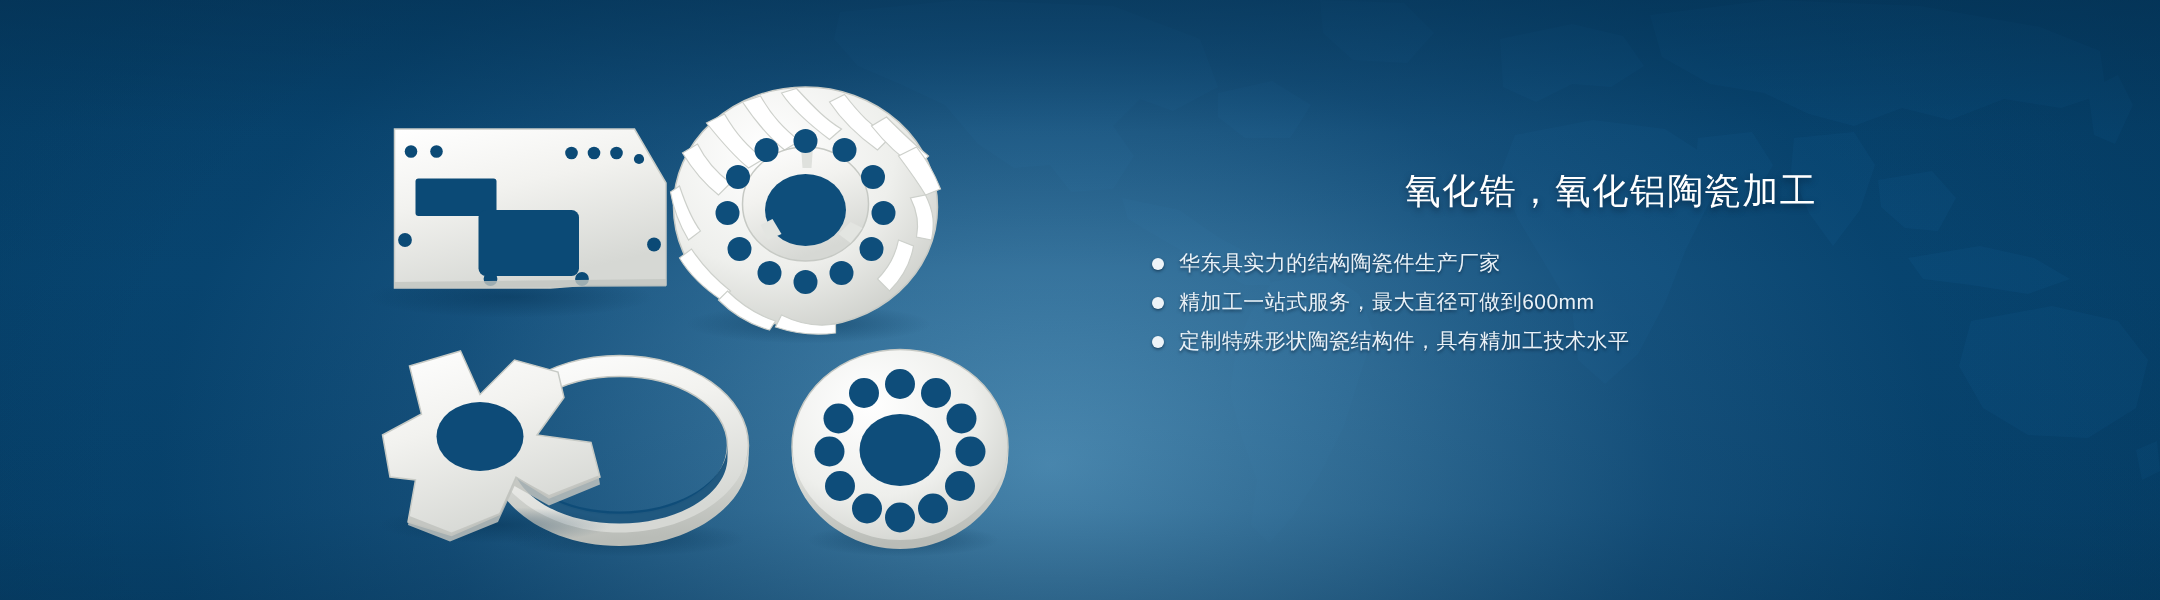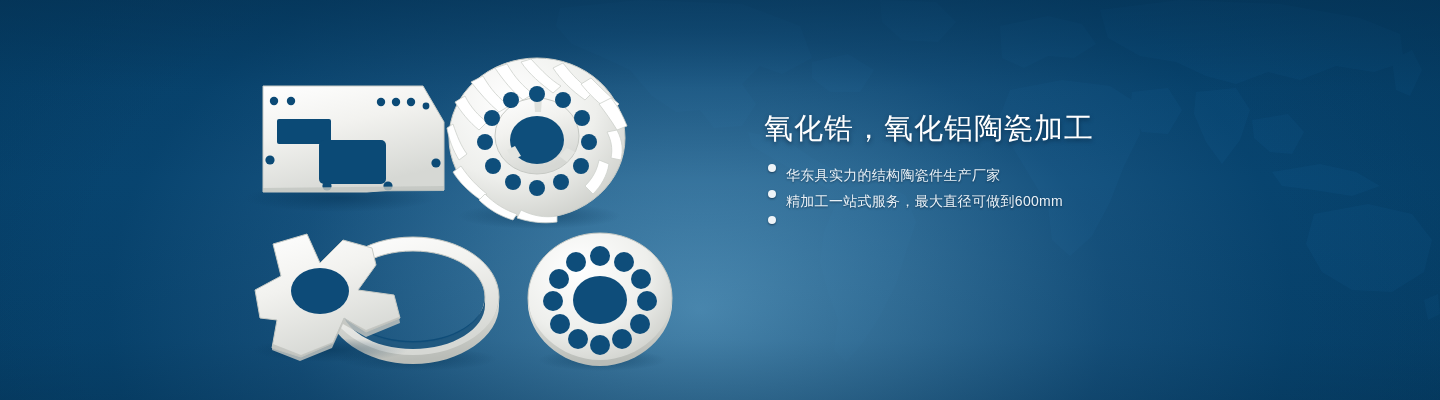--- a/index.html
+++ b/index.html
@@ -68,36 +68,37 @@
 
   
   .copy {
     position: absolute;
     left: 764px;
     top: 108px;
     width: 620px;
   }
   .headline {
     color: #ffffff;
-    font-size: 29px;
+    font-size: 24px;
     line-height: 40px;
     letter-spacing: 1px;
     font-weight: normal;
     margin: 0 0 16px 0;
     text-shadow: 0 2px 4px rgba(0,20,40,0.55);
     white-space: nowrap;
+    text-align: center;
   }
   .bullets {
     list-style: none;
     margin: 0;
     padding: 0;
   }
   .bullet {
     display: flex;
-    align-items: flex-start;
+    align-items: center;
     height: 23px;
     margin: 0 0 3px 0;
   }
   .dot {
     flex: 0 0 auto;
     width: 8px;
     height: 8px;
     border-radius: 50%;
     background: #eef4f8;
     margin: 0 10px 0 4px;
@@ -314,17 +315,18 @@
       <li class="bullet">
         <span class="dot"></span>
         <span class="bullet-text">华东具实力的结构陶瓷件生产厂家</span>
       </li>
       <li class="bullet">
         <span class="dot"></span>
         <span class="bullet-text">精加工一站式服务，最大直径可做到600mm</span>
       </li>
       <li class="bullet">
         <span class="dot"></span>
+        <span class="bullet-text">定制特殊形状陶瓷结构件，具有精加工技术水平</span>
       </li>
     </ul>
   </div>
 
 </div>
 
 </body></html>

